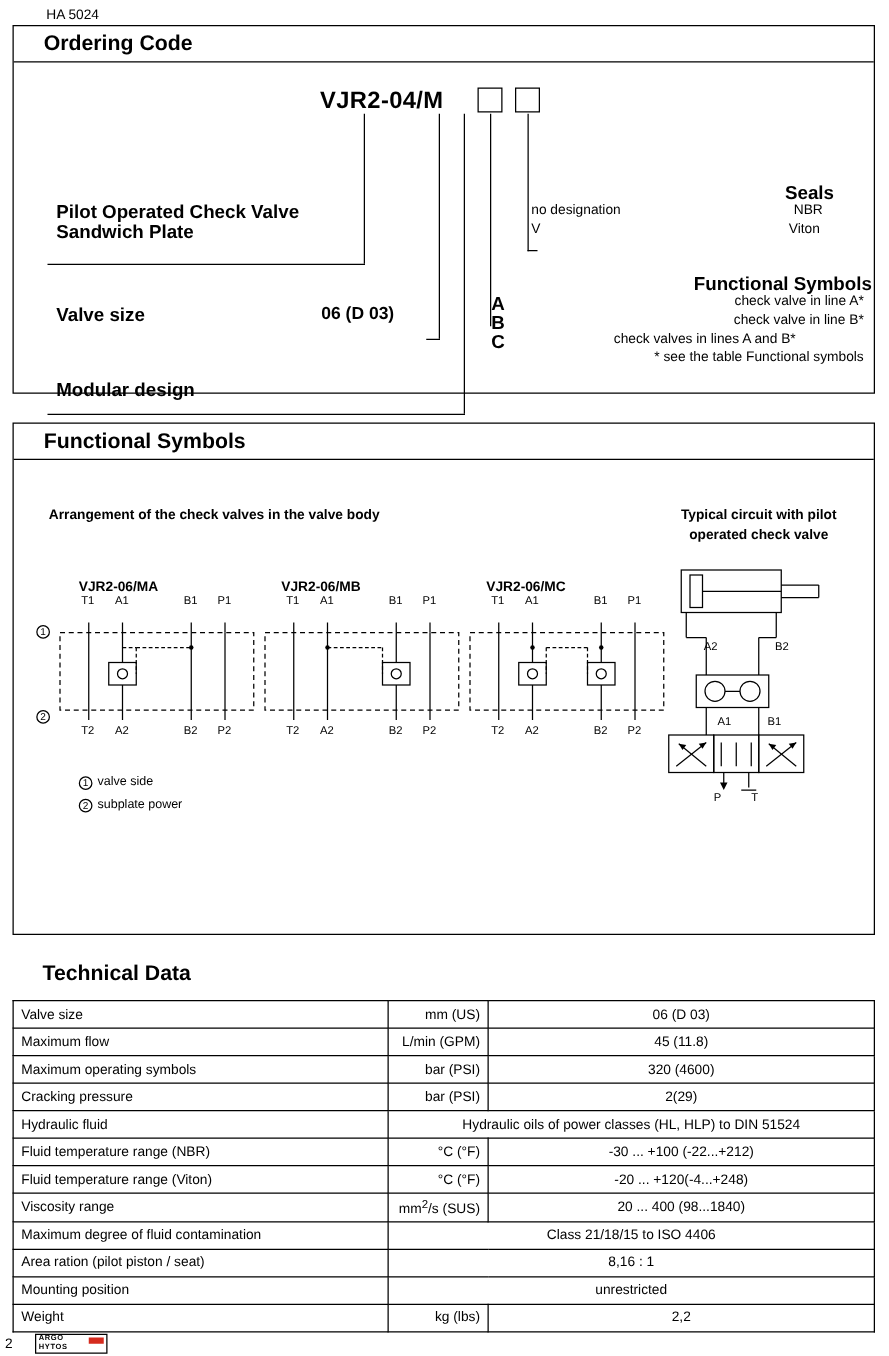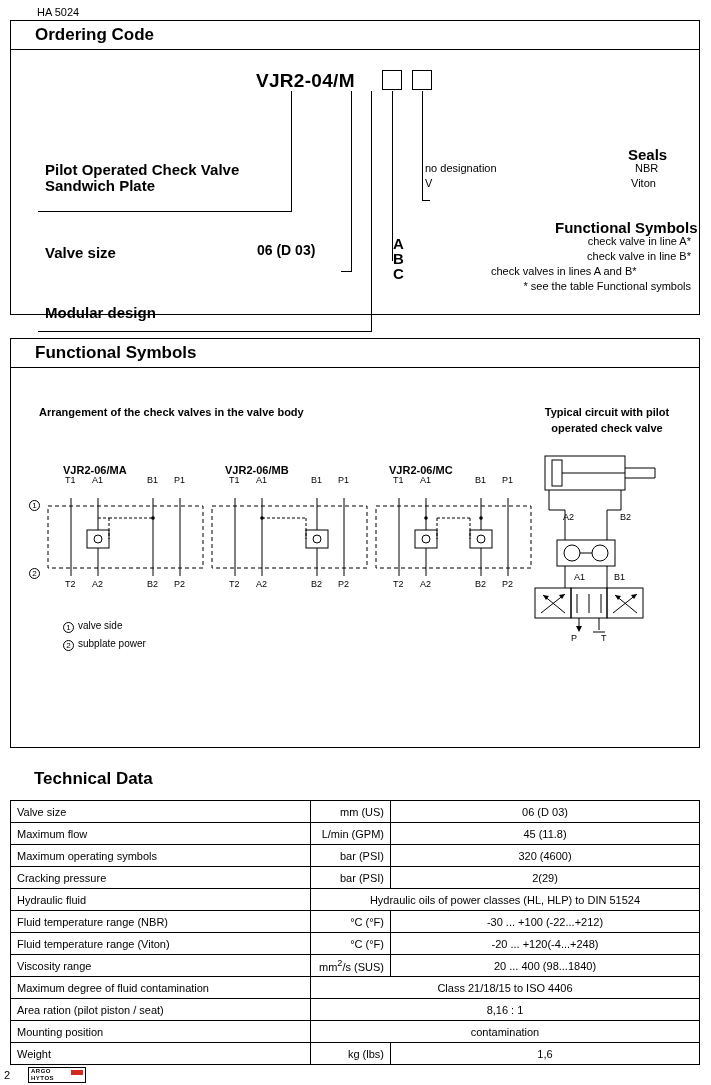--- a/index.html
+++ b/index.html
@@ -422,26 +422,26 @@
         <tr>
           <td class="c1">Maximum degree of fluid contamination</td>
           <td class="wide" colspan="2">Class 21/18/15 to ISO 4406</td>
         </tr>
         <tr>
           <td class="c1">Area ration (pilot piston / seat)</td>
           <td class="wide" colspan="2">8,16 : 1</td>
         </tr>
         <tr>
           <td class="c1">Mounting position</td>
-          <td class="wide" colspan="2">contamination</td>
+          <td class="wide" colspan="2">unrestricted</td>
         </tr>
         <tr>
           <td class="c1">Weight</td>
           <td class="c2">kg (lbs)</td>
-          <td class="c3">1,6</td>
+          <td class="c3">2,2</td>
         </tr>
       </tbody>
   </table>
 
   <div class="page-num">2</div>
   <div class="logo">
     <div>ARGO</div>
     <div>HYTOS</div>
     <div class="red"></div>
   </div>

